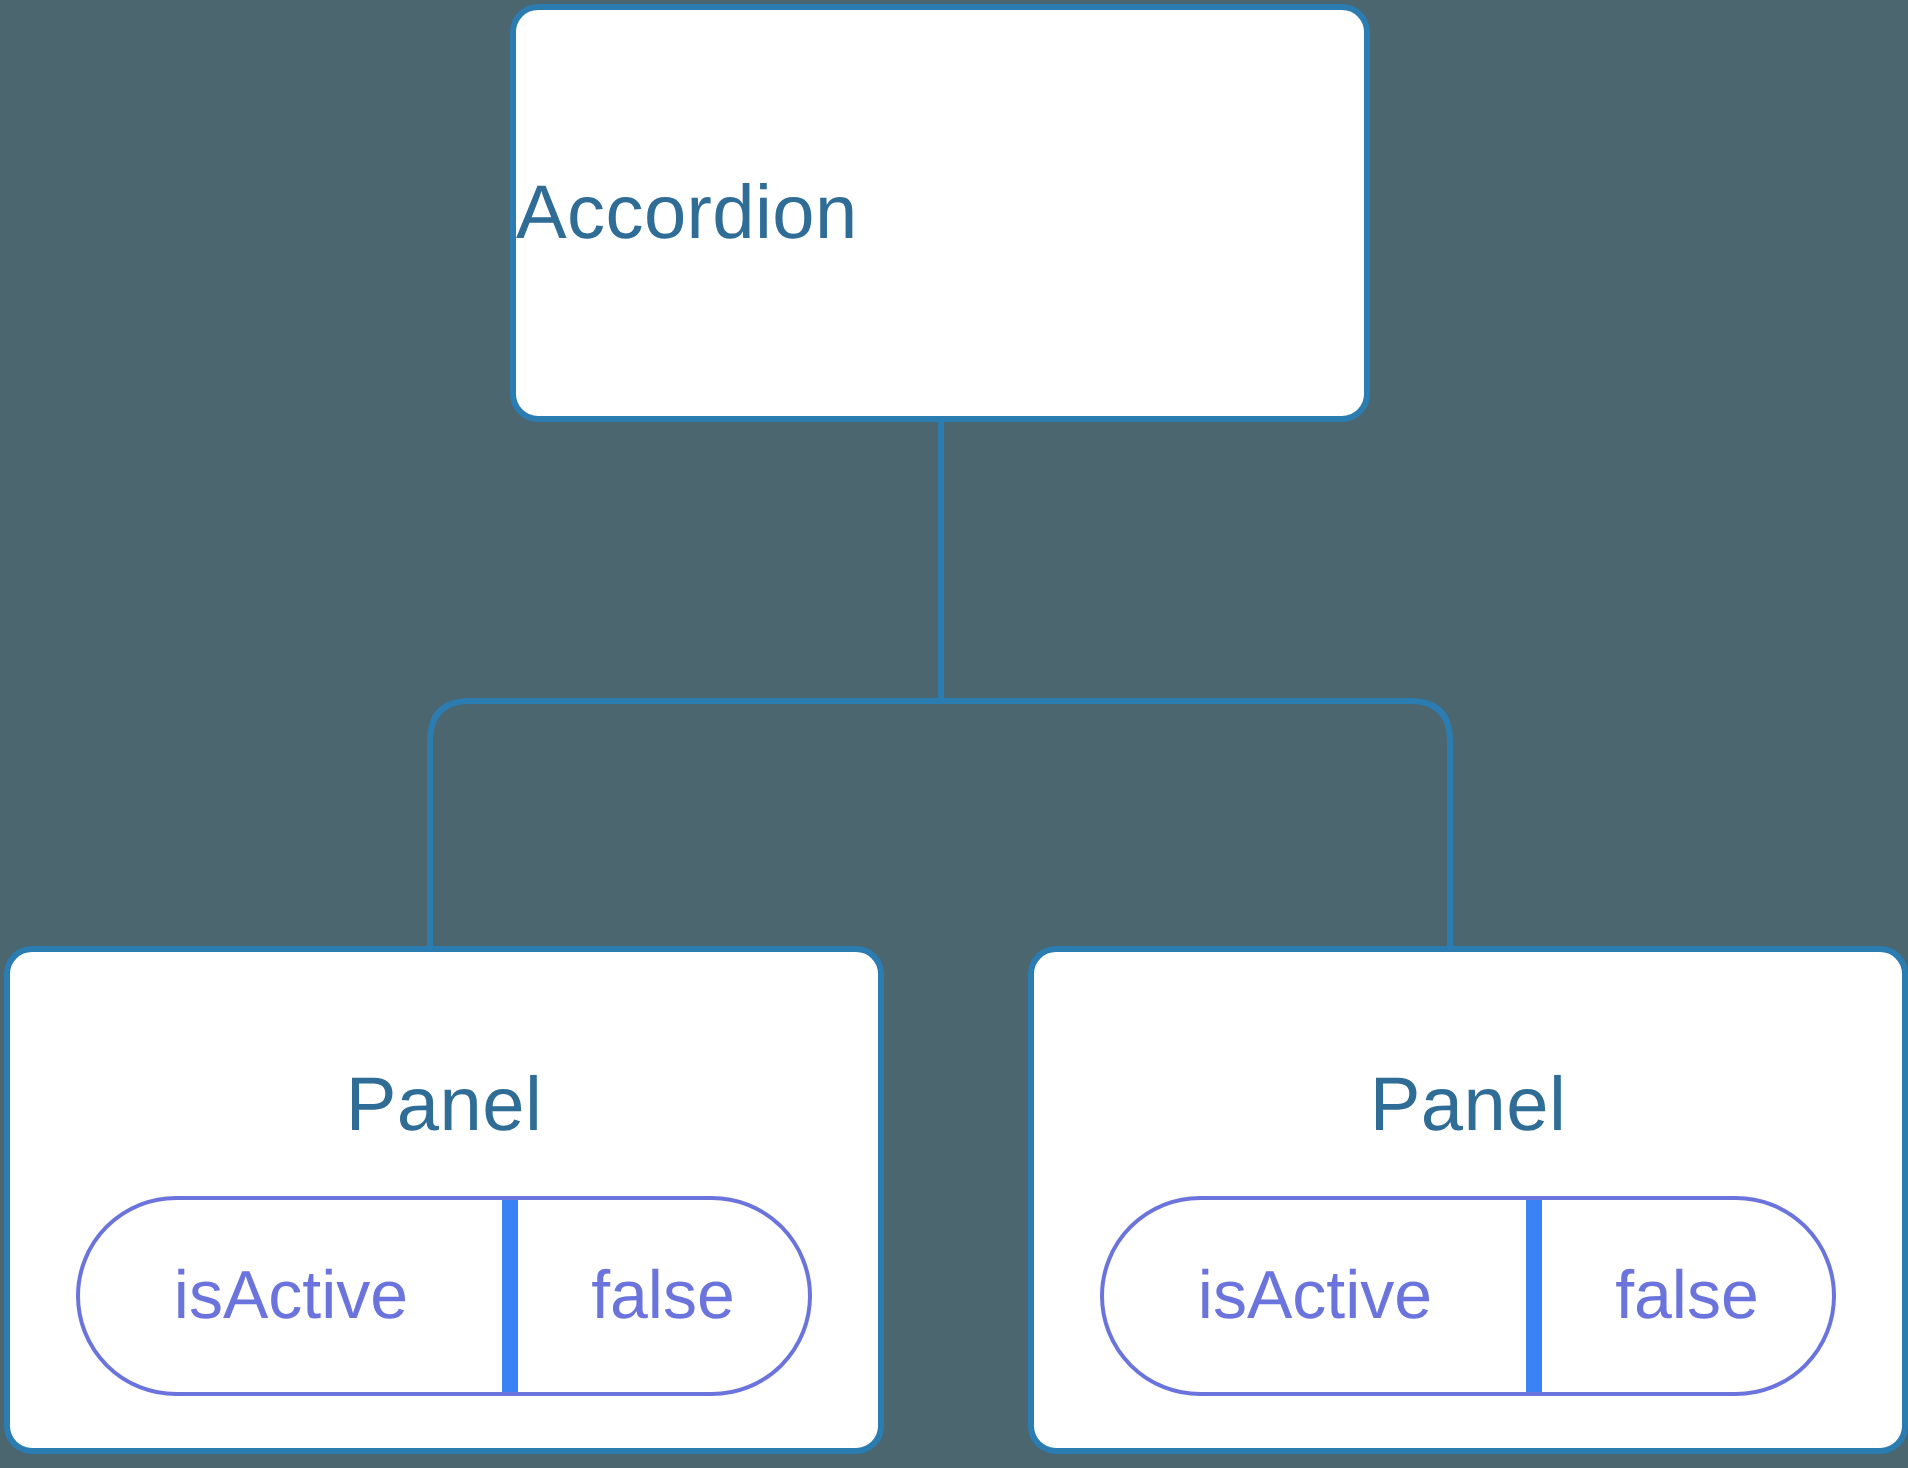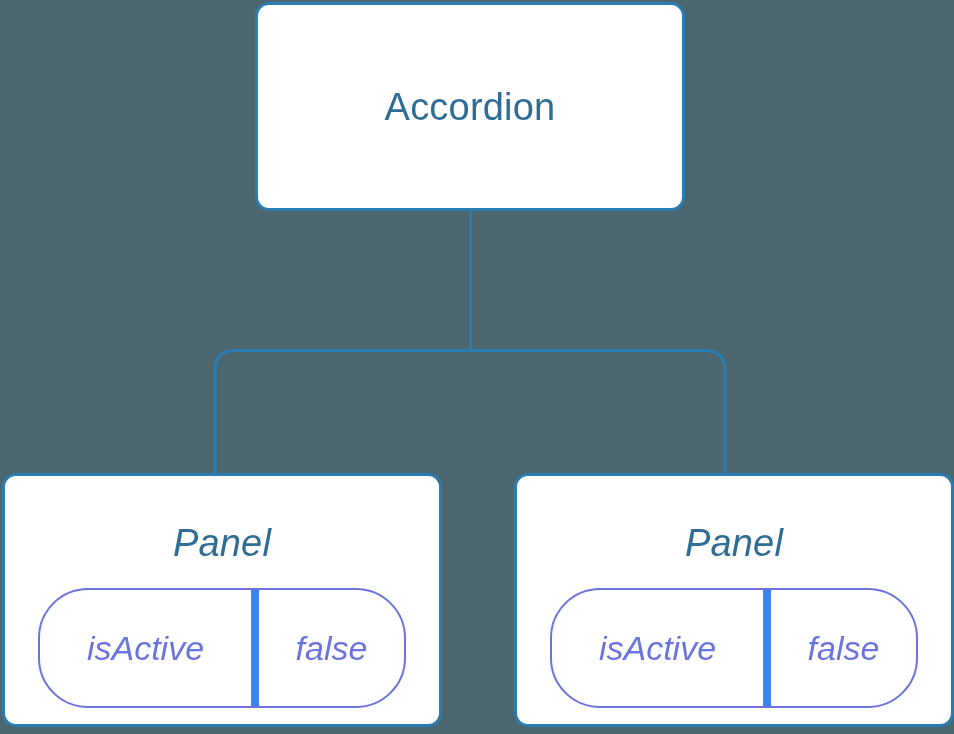--- a/index.html
+++ b/index.html
@@ -32,21 +32,21 @@
 
   
   .node {
     position: absolute;
     box-sizing: border-box;
     background: #ffffff;
     border: 3px solid #2b7cb0;
     border-radius: 14px;
     display: flex;
     flex-direction: column;
-    align-items: center;
+    align-items: flex-start;
     justify-content: center;
     z-index: 2;
   }
 
   .node-title {
     color: #2f6d96;
     font-size: 38px;
     font-weight: 400;
     letter-spacing: 0.2px;
     line-height: 1;
@@ -80,36 +80,34 @@
     flex-direction: column;
     align-items: center;
     justify-content: flex-start;
     width: 100%;
     padding-top: 32px;
     box-sizing: border-box;
   }
 
   .panel-inner .node-title {
     margin-bottom: 26px;
-    font-style: italic;
   }
 
   
   .prop-pill {
     display: flex;
     flex-direction: row;
     align-items: stretch;
     box-sizing: border-box;
     width: 368px;
-    height: 120px;
+    height: 100px;
     border: 2px solid #6b74dc;
     border-radius: 50px;
     background: transparent;
     overflow: hidden;
-    font-style: italic;
   }
 
   .prop-cell {
     display: flex;
     align-items: center;
     justify-content: center;
     color: #6b74dc;
     font-size: 34px;
     line-height: 1;
     white-space: nowrap;

